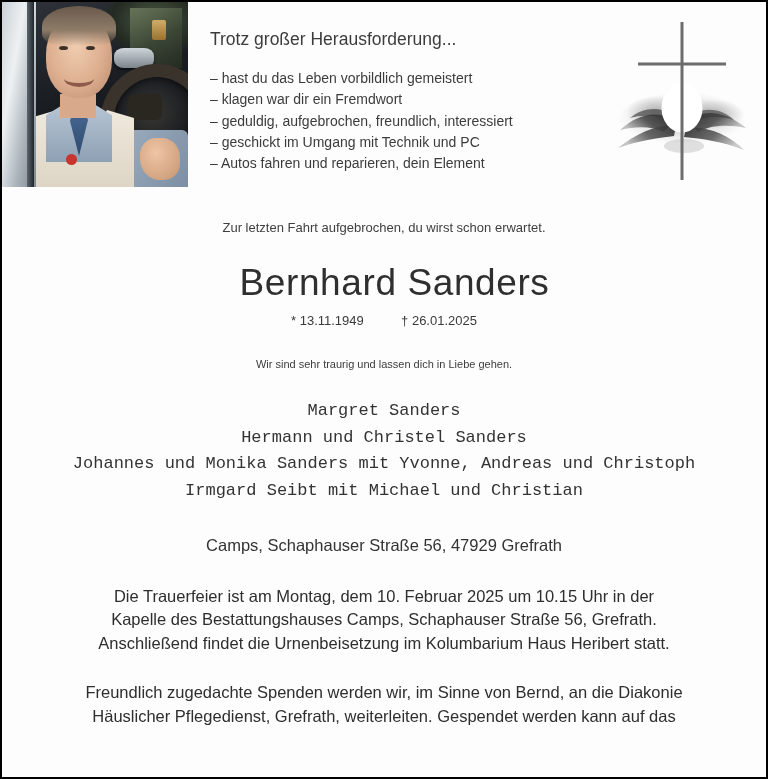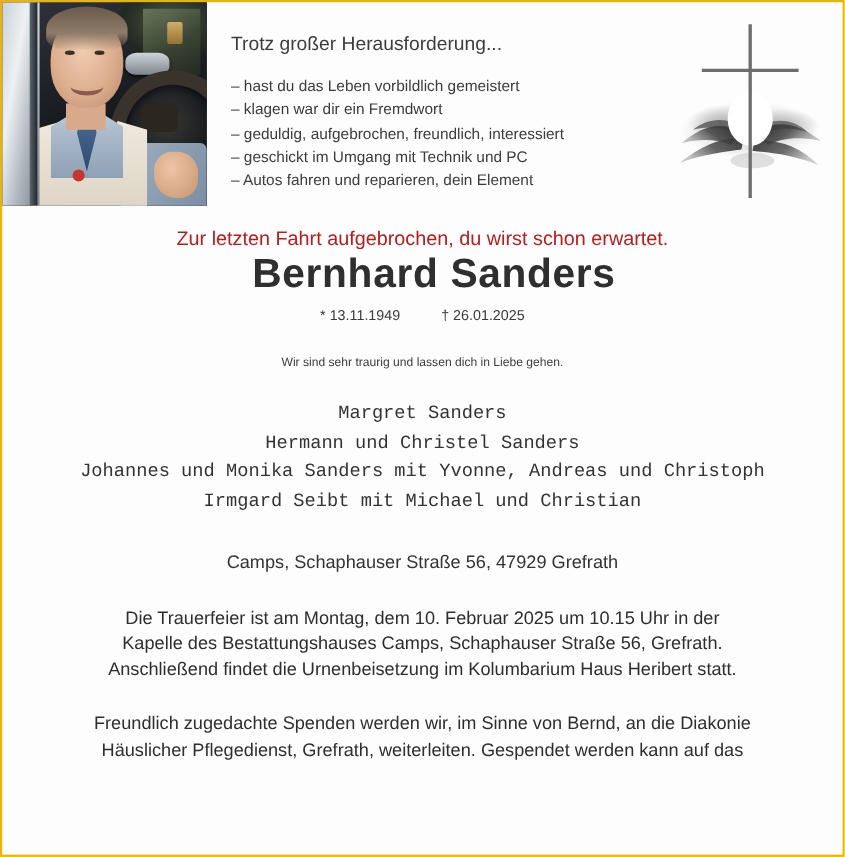--- a/index.html
+++ b/index.html
@@ -11,21 +11,21 @@
   body {
     font-family: "Liberation Sans", "DejaVu Sans", sans-serif;
   }
 
   #notice {
     position: relative;
     width: 768px;
     height: 779px;
     box-sizing: border-box;
     background: #fdfdfd;
-    border: 2px solid #eab308;
+    border: 2px solid #000000;
     overflow: hidden;
   }
 
   
   .top-band {
     position: relative;
     height: 190px;
   }
 
   
@@ -158,28 +158,29 @@
     width: 140px;
     height: 172px;
   }
 
   
   .body-wrap {
     text-align: center;
     color: #333333;
   }
   .lead-line {
-    font-size: 18px;
-    margin-top: 15px;
-    color: #b91c1c;
+    font-size: 13px;
+    margin-top: 28px;
+    color: #404040;
   }
   .deceased-name {
     font-size: 37px;
-    font-weight: 700;
+    font-weight: 400;
     letter-spacing: .6px;
+    margin-top: 27px;
     color: #2f2f2f;
     padding-left: 21px;
   }
   .dates {
     font-size: 13px;
     margin-top: 9px;
     color: #3a3a3a;
   }
   .dates .gap { display: inline-block; width: 30px; }
   .farewell {

